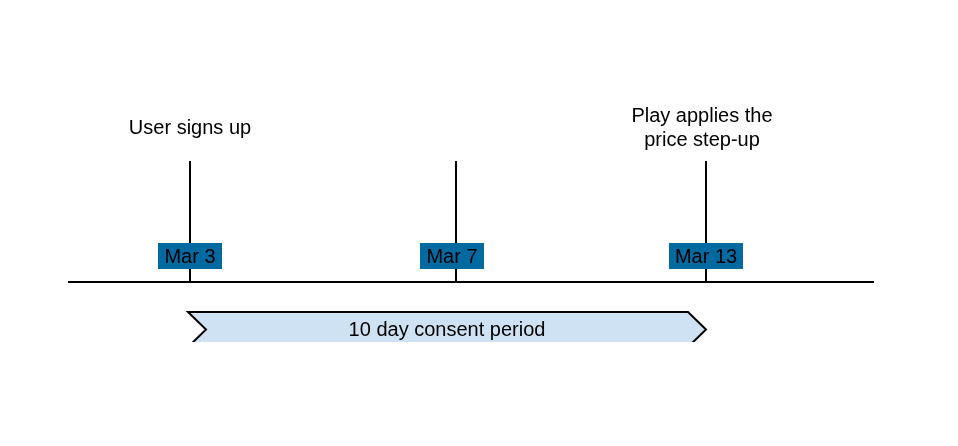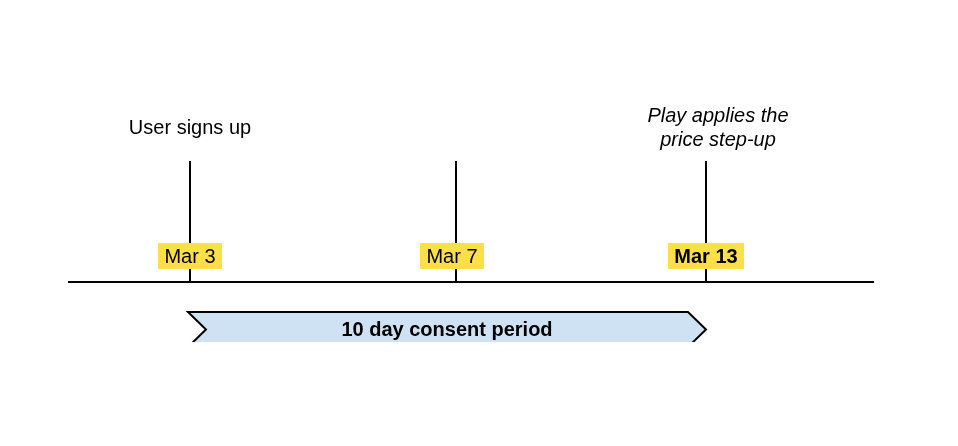--- a/index.html
+++ b/index.html
@@ -31,43 +31,43 @@
     height: 48px;
     display: flex;
     align-items: center;
     justify-content: center;
     text-align: center;
     font-size: 20px;
     line-height: 24px;
   }
   .event-label.e0 { left: 100px; }  
   .event-label.e1 { left: 366px; }  
-  .event-label.e2 { left: 628px; font-style: italic; }  
+  .event-label.e2 { left: 612px; }  
   .tick {
     position: absolute;
     top: 161px;
     width: 2px;
     height: 120px;
     background: #000000;
   }
   .tick.t0 { left: 189px; }
   .tick.t1 { left: 455px; }
   .tick.t2 { left: 705px; }
   .date-wrap {
     position: absolute;
     top: 243px;
     width: 120px;
     display: flex;
     justify-content: center;
   }
   .date-wrap.d0 { left: 130px; }
   .date-wrap.d1 { left: 392px; }
-  .date-wrap.d2 { left: 646px; font-weight: bold; }
+  .date-wrap.d2 { left: 646px; }
   .date-badge {
-    background: #fde047;
+    background: #0369a1;
     padding: 2px 6px;
     font-size: 20px;
     line-height: 22px;
     white-space: nowrap;
   }
   .banner-svg {
     position: absolute;
     left: 180px;
     top: 303px;
     width: 540px;
@@ -77,21 +77,20 @@
     position: absolute;
     left: 188px;
     top: 312px;
     width: 518px;
     height: 35px;
     display: flex;
     align-items: center;
     justify-content: center;
     font-size: 20px;
     white-space: nowrap;
-    font-weight: bold;
   }
 </style>
 </head>
 <body>
 
 <div class="canvas">
 
   <div class="event-label e0">User signs up</div>
   <div class="event-label e2">Play applies the price step-up</div>
 

